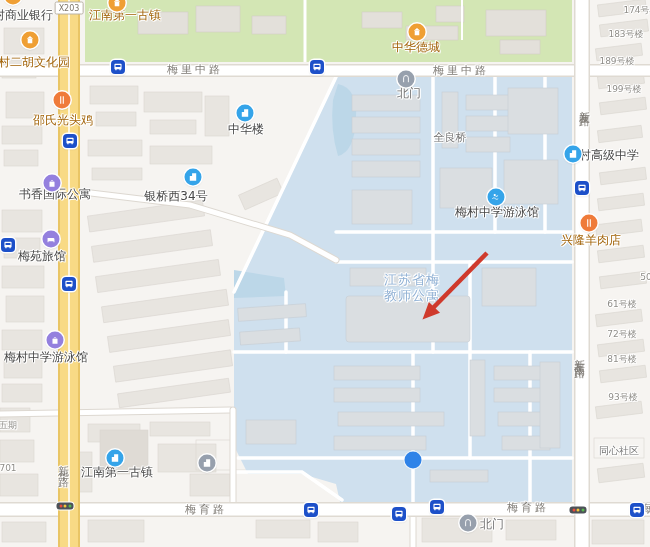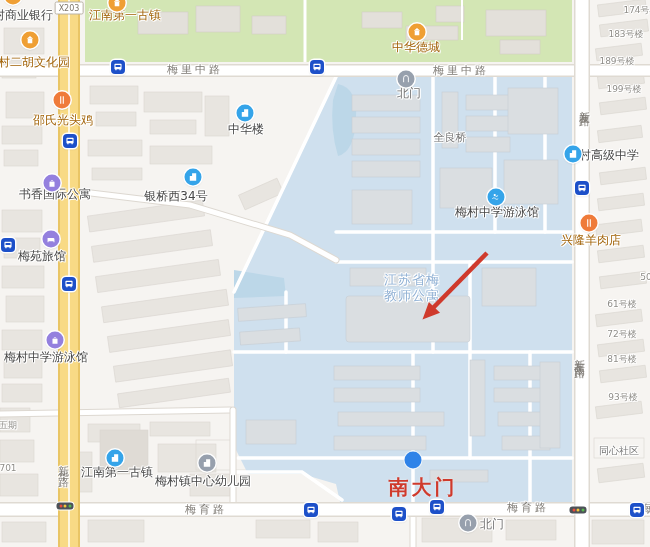--- a/index.html
+++ b/index.html
@@ -324,21 +324,20 @@
         <path fill="#fff" d="M5 20V10h5V4h9v16z"></path>
       </svg>
     </div>
   <div class="lbl" style="left:117px;top:472px">江南第一古镇</div>
 
   <div class="poi kind" style="left:207px;top:463px">
       <svg viewBox="0 0 24 24">
         <path fill="#fff" d="M5 20V10h5V4h9v16z"></path>
       </svg>
     </div>
-  <div class="lbl" style="left:203px;top:481px">梅村镇中心幼儿园</div>
 
   <div class="poi gatei" style="left:406px;top:79px">
       <svg viewBox="0 0 24 24">
         <path fill="none" stroke="#fff" stroke-width="2" d="M6.8 19V9.6a5.2 5.2 0 0 1 10.4 0V19"></path>
       </svg>
     </div>
   <div class="lbl gray" style="left:409px;top:93px">北门</div>
 
   <div class="poi gatei" style="left:468px;top:523px">
       <svg viewBox="0 0 24 24">
@@ -439,15 +438,14 @@
       <i style="background:#58b94e"></i>
     </div>
 
   <div class="dotmark" style="left:413px;top:460px"></div>
 
   <svg id="arrow" width="650" height="547" viewBox="0 0 650 547">
     <path d="M487,253 L433,308" stroke="#cf3a2c" stroke-width="4.5" fill="none"></path>
     <polygon points="425,317 429.5,304.6 437.3,312.2" fill="#cf3a2c" stroke="#cf3a2c" stroke-width="3"></polygon>
   </svg>
 
-  <div class="red-note" style="left:423px;top:487px;font-size:20px;letter-spacing:3px">南大门</div>
 
 </div>
 
 </body></html>

